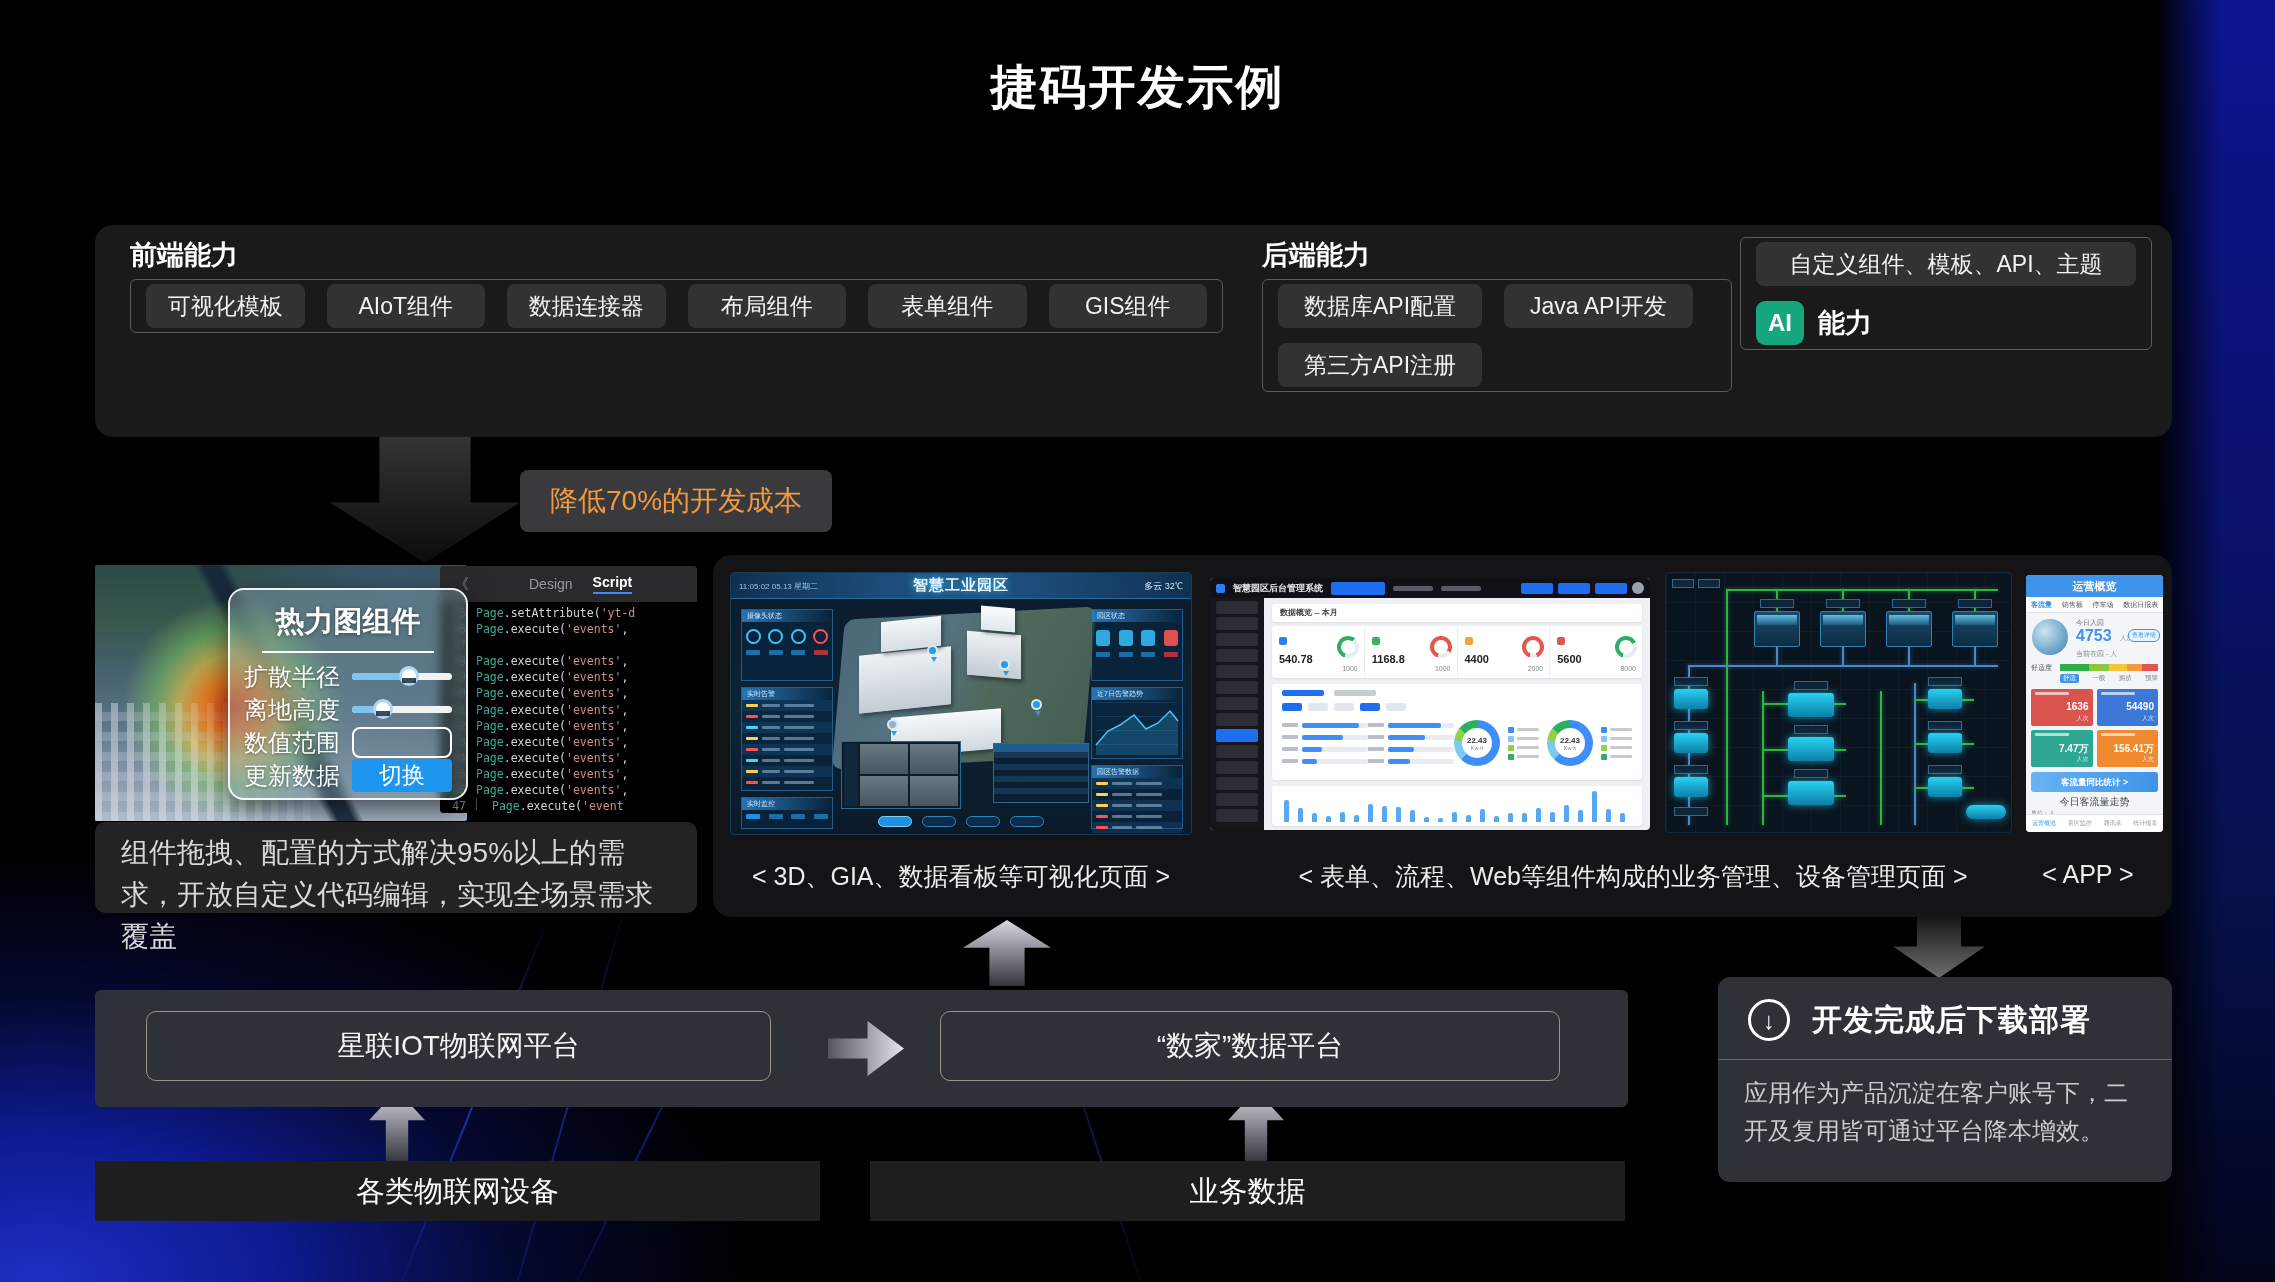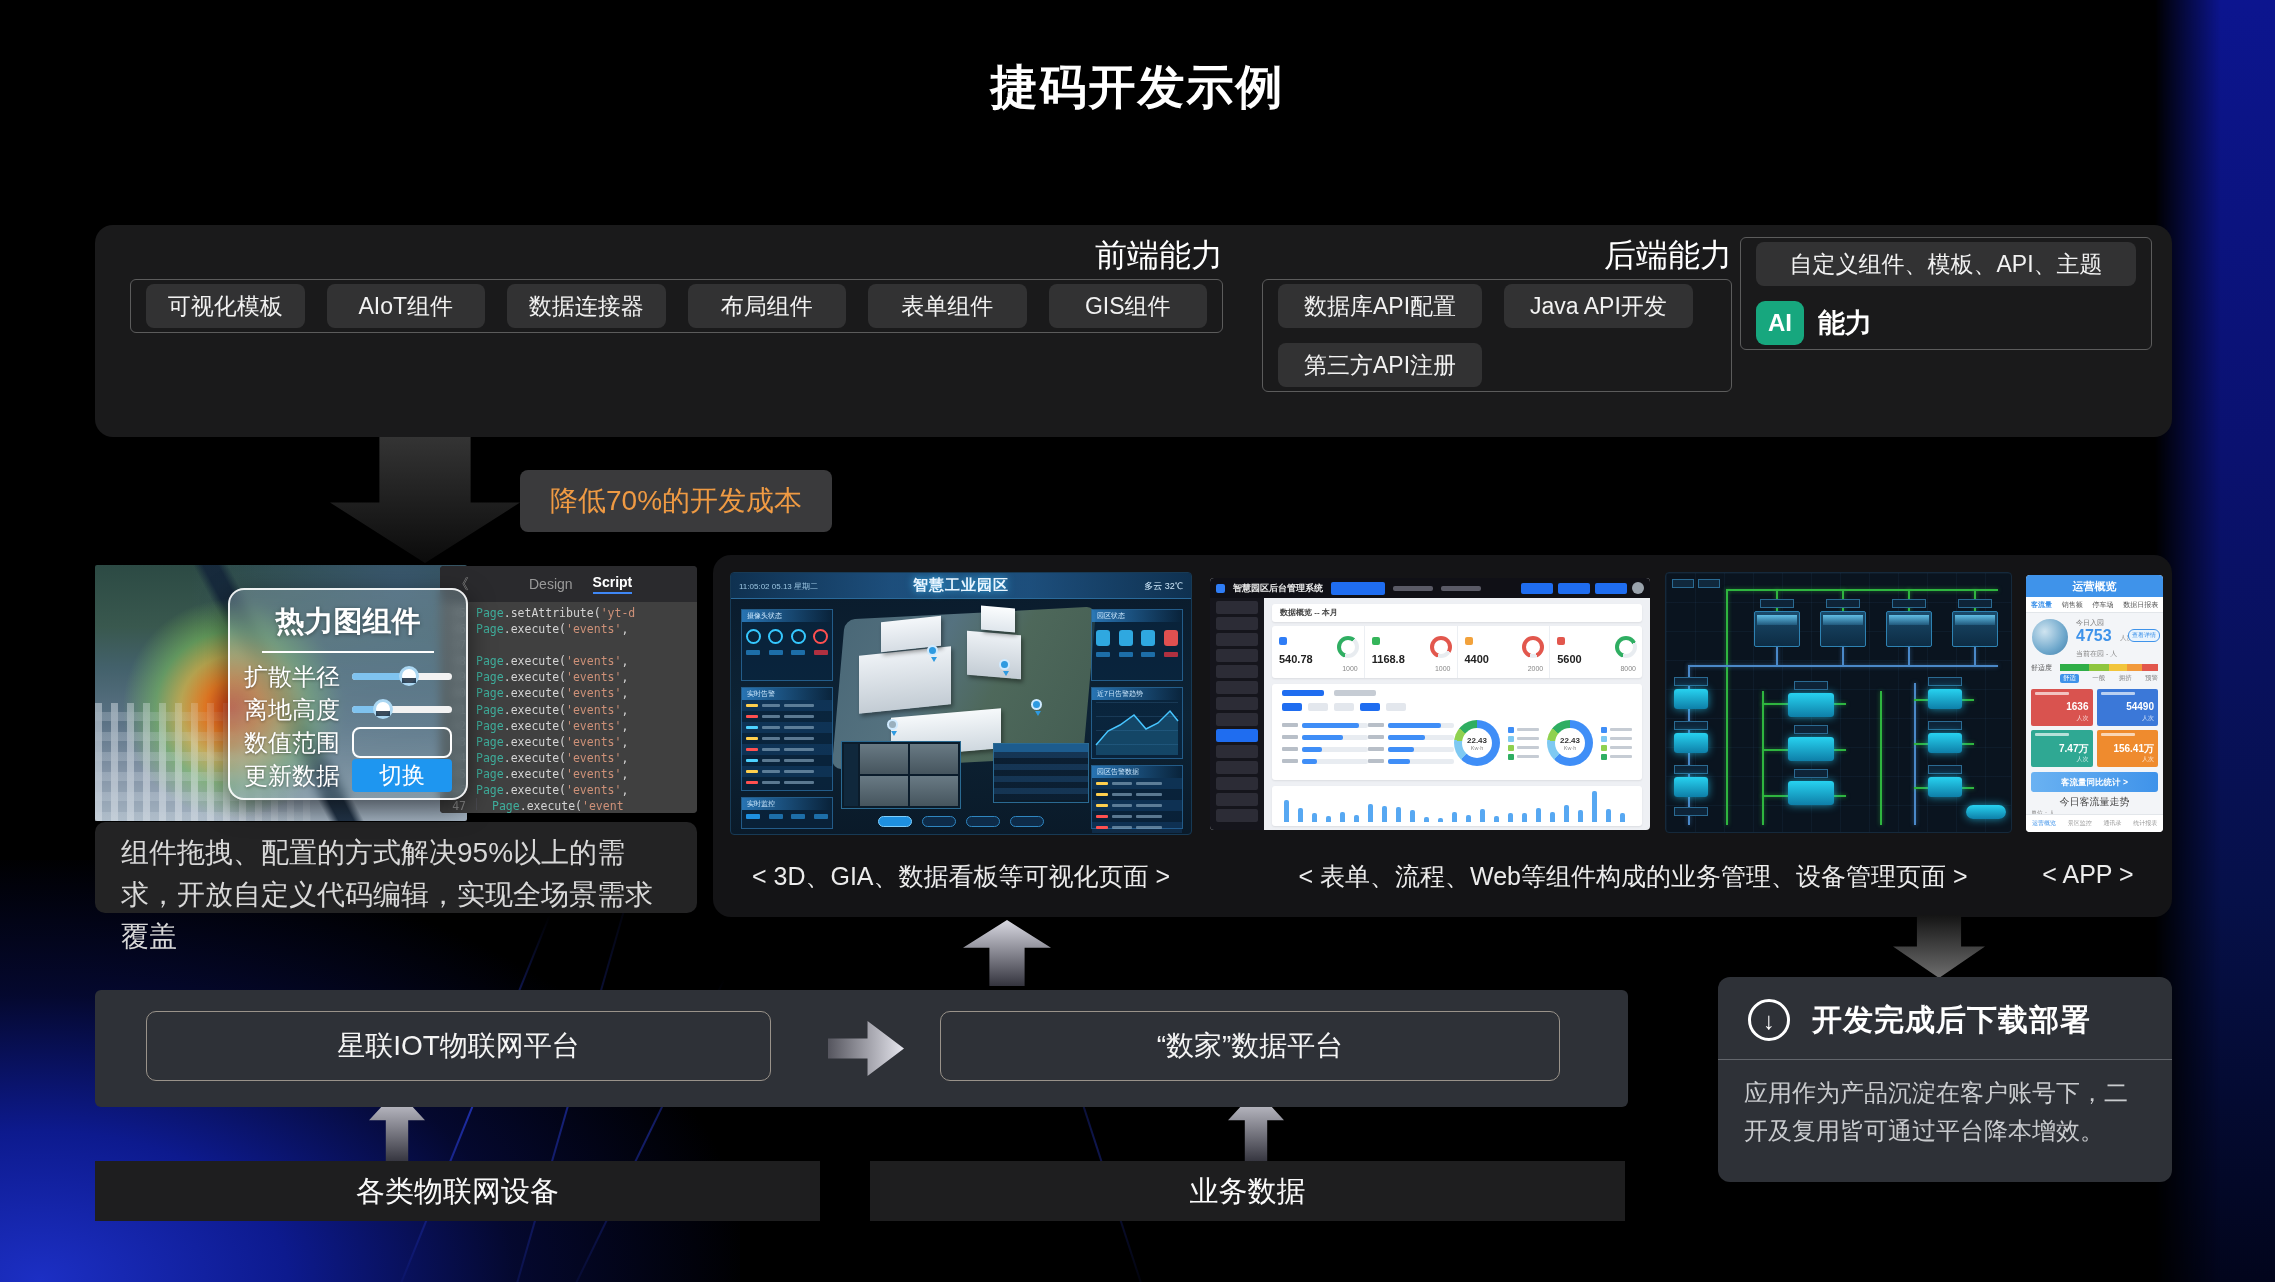--- a/index.html
+++ b/index.html
@@ -20,21 +20,21 @@
   .s3 { left:640px; top:960px; height:380px; transform:rotate(26deg); opacity:.45; }
   .s4 { left:1100px; top:1000px; height:320px; transform:rotate(-18deg); opacity:.35; }
 
   
   .page-title { left:0; top:56px; width:100%; text-align:center; font-size:47px; font-weight:700;
     letter-spacing:2px; text-shadow:0 2px 10px rgba(0,0,0,.8); }
 
   
   .cap-wrap { left:95px; top:225px; width:2077px; height:212px; background:#1a1a1b; border-radius:18px; }
   .cap-group { position:absolute; top:12px; }
-  .cap-head { text-align:right; font-size:32px; font-weight:400; height:42px; line-height:36px; }
+  .cap-head { text-align:left; font-size:27px; font-weight:700; height:42px; line-height:36px; }
   .cap-box { border:1px solid #5c5c5c; border-radius:6px; padding:4px 15px; }
   .chip-row { display:flex; gap:22px; }
   .chip-row + .chip-row { margin-top:15px; }
   .chip { background:#323233; border-radius:8px; height:44px; line-height:44px; text-align:center;
     font-size:23px; color:#f2f2f2; white-space:nowrap; }
   .chip.grow { flex:1; }
   .chip.pad { padding:0 26px; }
   .g-fe { left:35px; width:1093px; }
   .g-be { left:1167px; width:470px; }
   .g-ext { left:1645px; width:412px; }
@@ -73,21 +73,21 @@
   .map-img::after { content:""; position:absolute; left:0; bottom:0; width:58%; height:46%; opacity:.5;
     background:repeating-linear-gradient(90deg, rgba(235,240,245,.85) 0 7px, transparent 7px 16px),
                repeating-linear-gradient(0deg, rgba(210,220,230,.5) 0 9px, transparent 9px 20px);
     -webkit-mask-image:linear-gradient(45deg,#000 40%,transparent 85%); mask-image:linear-gradient(45deg,#000 40%,transparent 85%); }
 
   .code-panel { left:440px; top:566px; width:257px; height:247px; background:#232326; border-radius:4px; overflow:hidden; }
   .code-tabs { height:36px; display:flex; align-items:center; gap:20px; padding-left:14px; background:#2a2a2d; }
   .code-collapse { color:#8a8a8a; font-size:15px; }
   .tab-design { color:#9a9a9a; font-size:14px;margin-left:40px; }
   .tab-script { color:#fff; font-size:14px; font-weight:700; border-bottom:2px solid #3f87f5; padding-bottom:2px; }
-  .code-body { padding-top:3px; font-family:"DejaVu Sans Mono", monospace; font-size:11.5px; line-height:16.1px; background:#404040; height:211px; }
+  .code-body { padding-top:3px; font-family:"DejaVu Sans Mono", monospace; font-size:11.5px; line-height:16.1px; background:#000000; height:211px; }
   .code-line { display:flex; white-space:pre; }
   .ln { width:36px; text-align:right; padding-right:10px; color:#8a8a8a; }
   .tok-k { color:#3fae9c; } .tok-p { color:#d4d4d4; } .tok-s { color:#ce9178; }
   .tok-g { display:inline-block; width:16px; border-left:1px solid #4a4a50; height:12px; }
 
   .heat-card { left:228px; top:588px; width:240px; height:212px; border-radius:16px;
     background:linear-gradient(160deg, rgba(150,175,185,.40), rgba(110,140,150,.42));
     backdrop-filter:blur(5px); border:2px solid rgba(255,255,255,.9);
     box-shadow:0 8px 26px rgba(0,0,0,.55); z-index:3; }
   .hc-title { text-align:center; font-size:29px; font-weight:700; margin-top:12px; text-shadow:0 1px 4px rgba(0,0,0,.4); }

